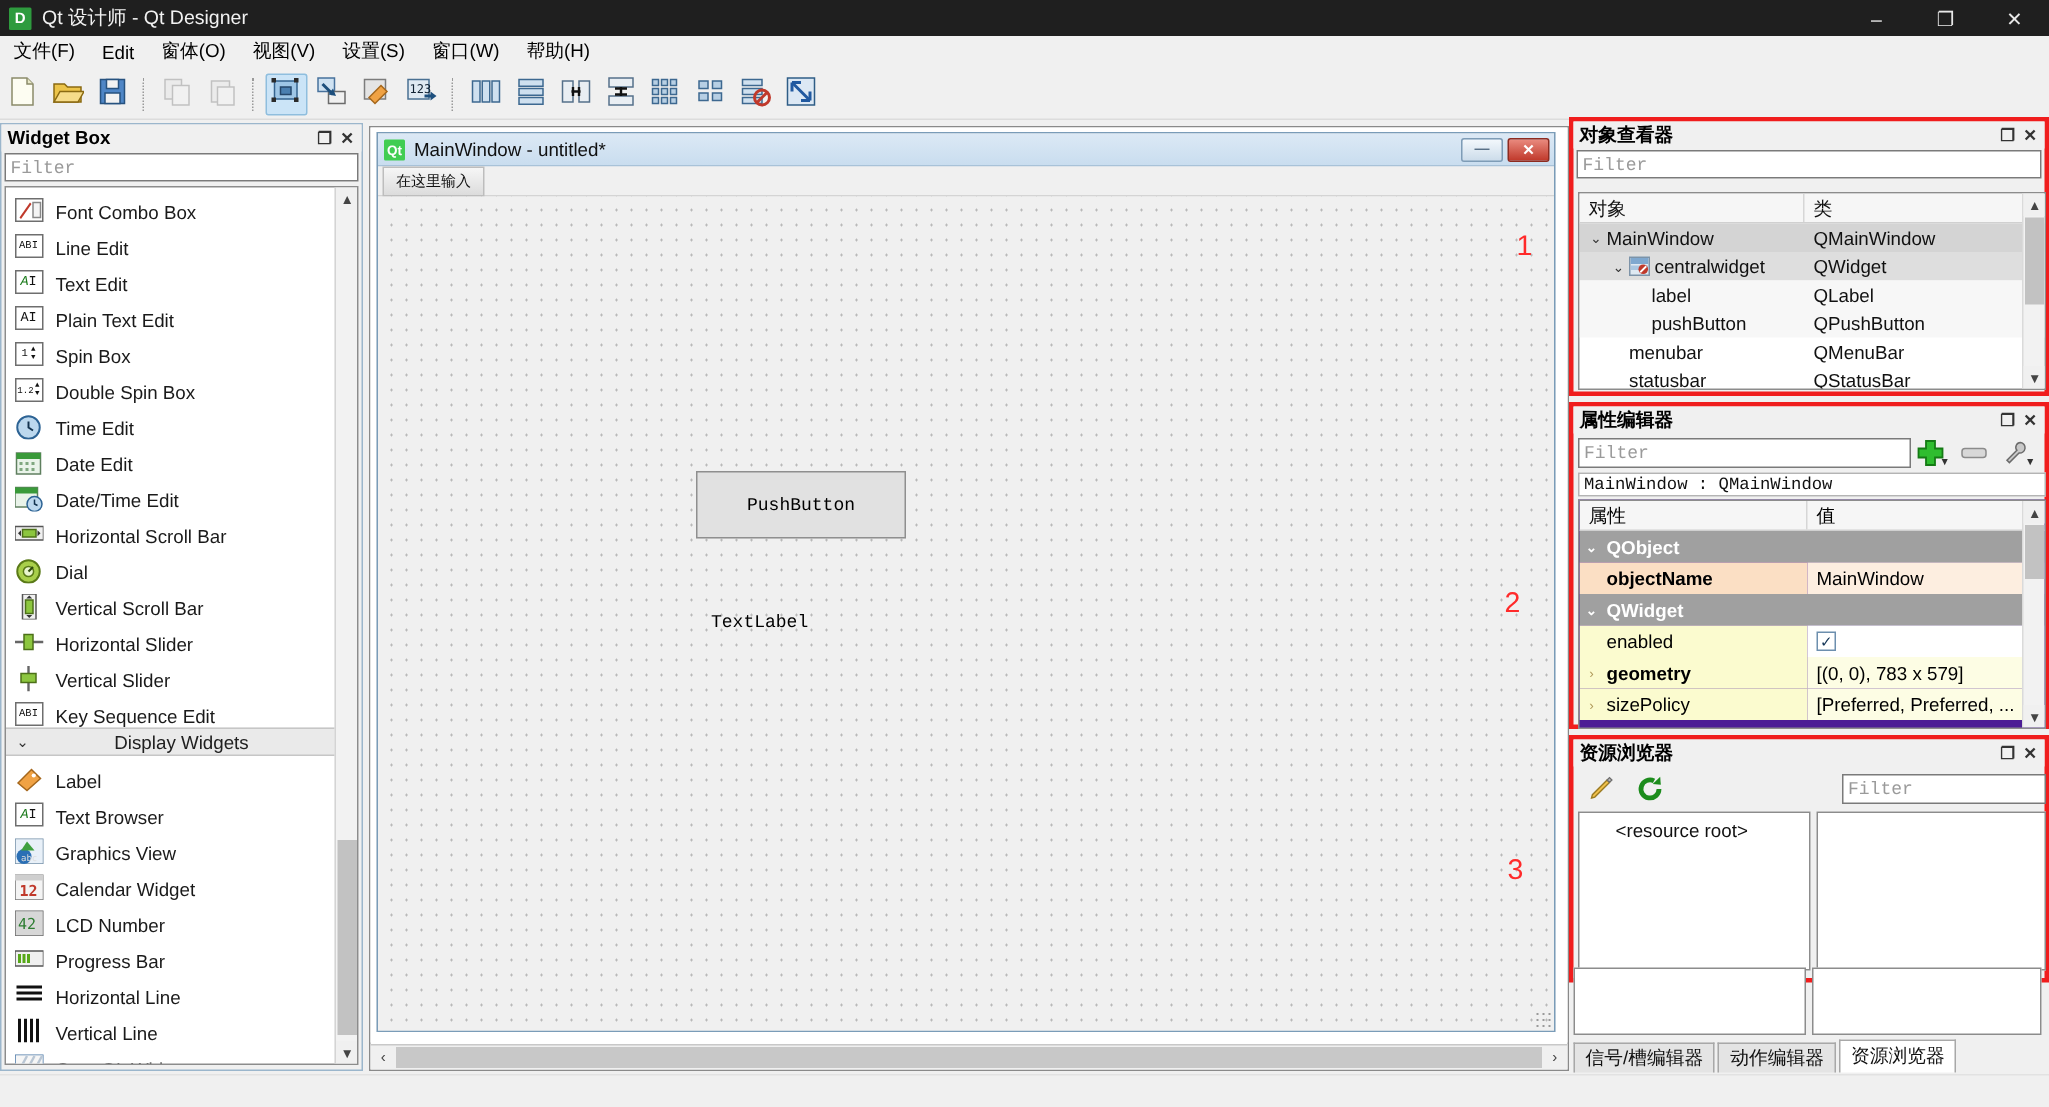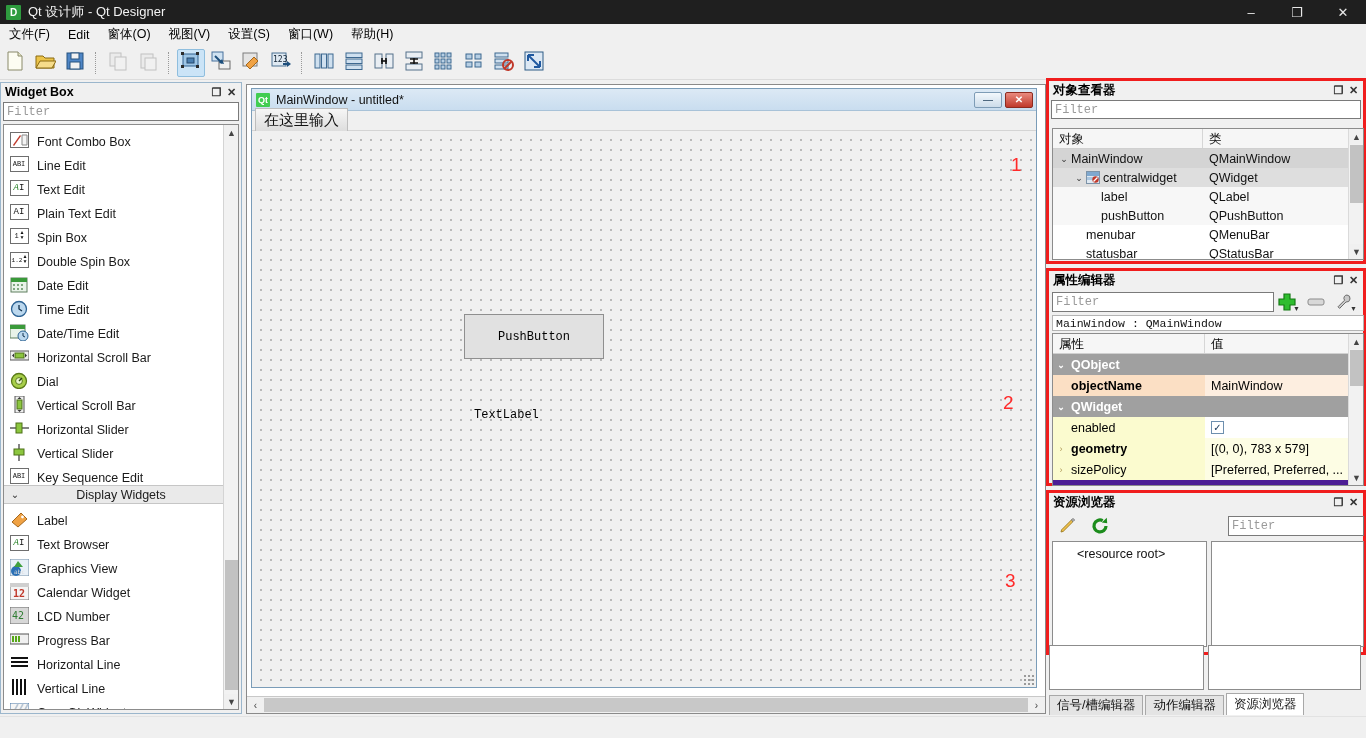--- a/index.html
+++ b/index.html
@@ -150,21 +150,21 @@
   }
   .fw-btn.close {
     background: linear-gradient(#e98a7e, #c0392b); border-color: #8d2b20;
     color: #fff; font-weight: bold;
   }
   #form-menubar {
     height: 20px; background: #f0f0f0; border-bottom: 1px solid #d4d4d4;
     display: flex; align-items: center; padding-left: 3px;
   }
   #form-menu-placeholder {
-    font-size: 15px; color: #111; padding: 2px 8px;
+    font-size: 10px; color: #111; padding: 2px 8px;
     background: linear-gradient(#f6f6f6, #dcdcdc); border: 1px solid #bdbdbd;
   }
   #form-canvas {
     position: absolute; left: 0; right: 0; top: 42px; bottom: 0;
     background-color: #f0f0f0;
     background-image: radial-gradient(#b9b9b9 0.8px, transparent 0.9px);
     background-size: 10px 10px; background-position: 4px 4px;
   }
   #push-button {
     position: absolute; left: 212px; top: 183px; width: 140px; height: 45px;
@@ -545,42 +545,42 @@
             <div class="gicon" style="background:#fff;">
               <span style="font-size:6px;">1.2</span>
               <span style="font-size:5px;margin-left:1px;line-height:5px;">▲<br>▼</span>
             </div>
           </span>
           <span>Double Spin Box</span>
         </div>
         <div class="wb-row">
           <span class="wb-ico">
             <svg width="19" height="17">
+              <circle cx="9" cy="9" r="7.5" fill="#bcd8ee" stroke="#2d6394" stroke-width="1.3"></circle>
+              <path d="M9 5 v4 l3 2" stroke="#12324e" stroke-width="1.3" fill="none"></path>
+            </svg>
+          </span>
+          <span>Time Edit</span>
+        </div>
+        <div class="wb-row">
+          <span class="wb-ico">
+            <svg width="19" height="17">
               <rect x="1" y="2" width="16" height="14" fill="#e9f3e9" stroke="#5f7f5f"></rect>
               <rect x="1" y="2" width="16" height="4" fill="#3a9a3a"></rect>
               <g fill="#7fa77f">
                 <rect x="3" y="8" width="2" height="2"></rect>
                 <rect x="7" y="8" width="2" height="2"></rect>
                 <rect x="11" y="8" width="2" height="2"></rect>
                 <rect x="3" y="12" width="2" height="2"></rect>
                 <rect x="7" y="12" width="2" height="2"></rect>
                 <rect x="11" y="12" width="2" height="2"></rect>
               </g>
             </svg>
           </span>
           <span>Date Edit</span>
-        </div>
-        <div class="wb-row">
-          <span class="wb-ico">
-            <svg width="19" height="17">
-              <circle cx="9" cy="9" r="7.5" fill="#bcd8ee" stroke="#2d6394" stroke-width="1.3"></circle>
-              <path d="M9 5 v4 l3 2" stroke="#12324e" stroke-width="1.3" fill="none"></path>
-            </svg>
-          </span>
-          <span>Time Edit</span>
         </div>
         <div class="wb-row">
           <span class="wb-ico">
             <svg width="19" height="17">
               <rect x="0" y="1" width="15" height="13" fill="#e9f3e9" stroke="#5f7f5f"></rect>
               <rect x="0" y="1" width="15" height="4" fill="#3a9a3a"></rect>
               <circle cx="13" cy="12" r="5" fill="#bcd8ee" stroke="#2d6394"></circle>
               <path d="M13 9 v3 l2 1" stroke="#12324e" fill="none"></path>
             </svg>
           </span>

